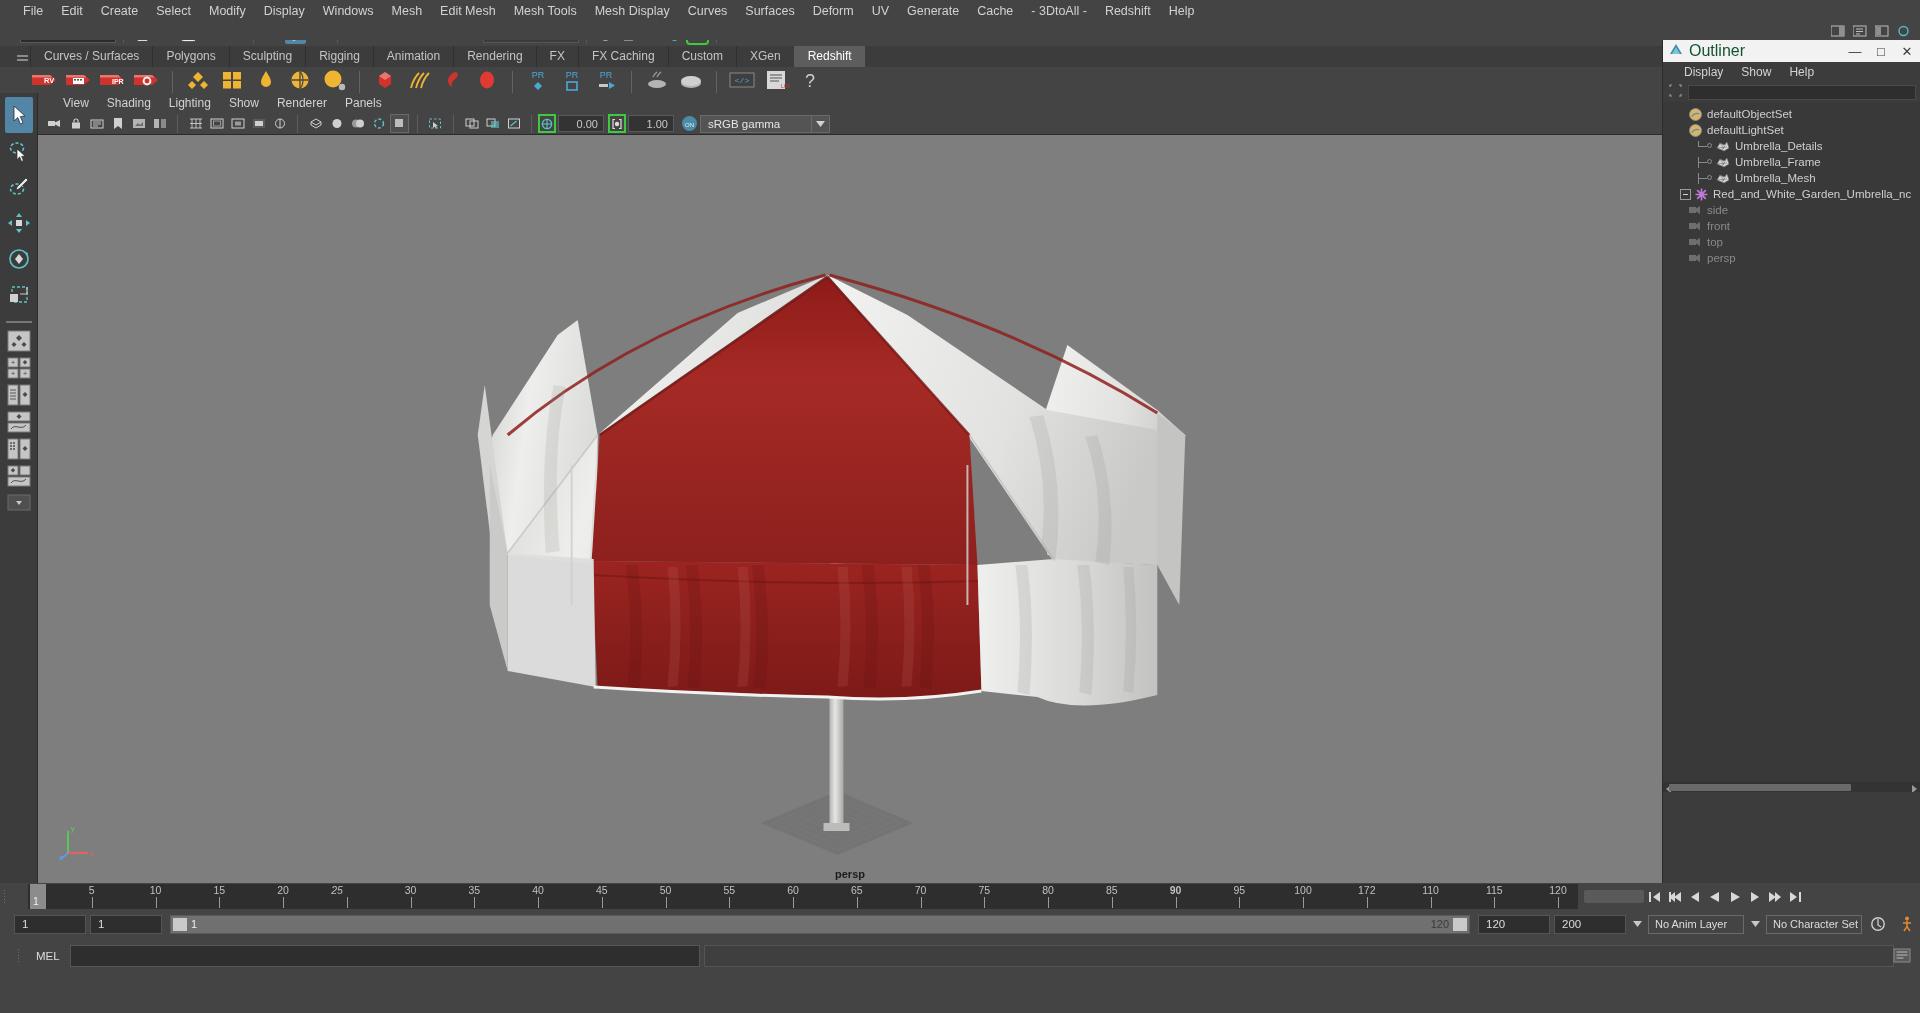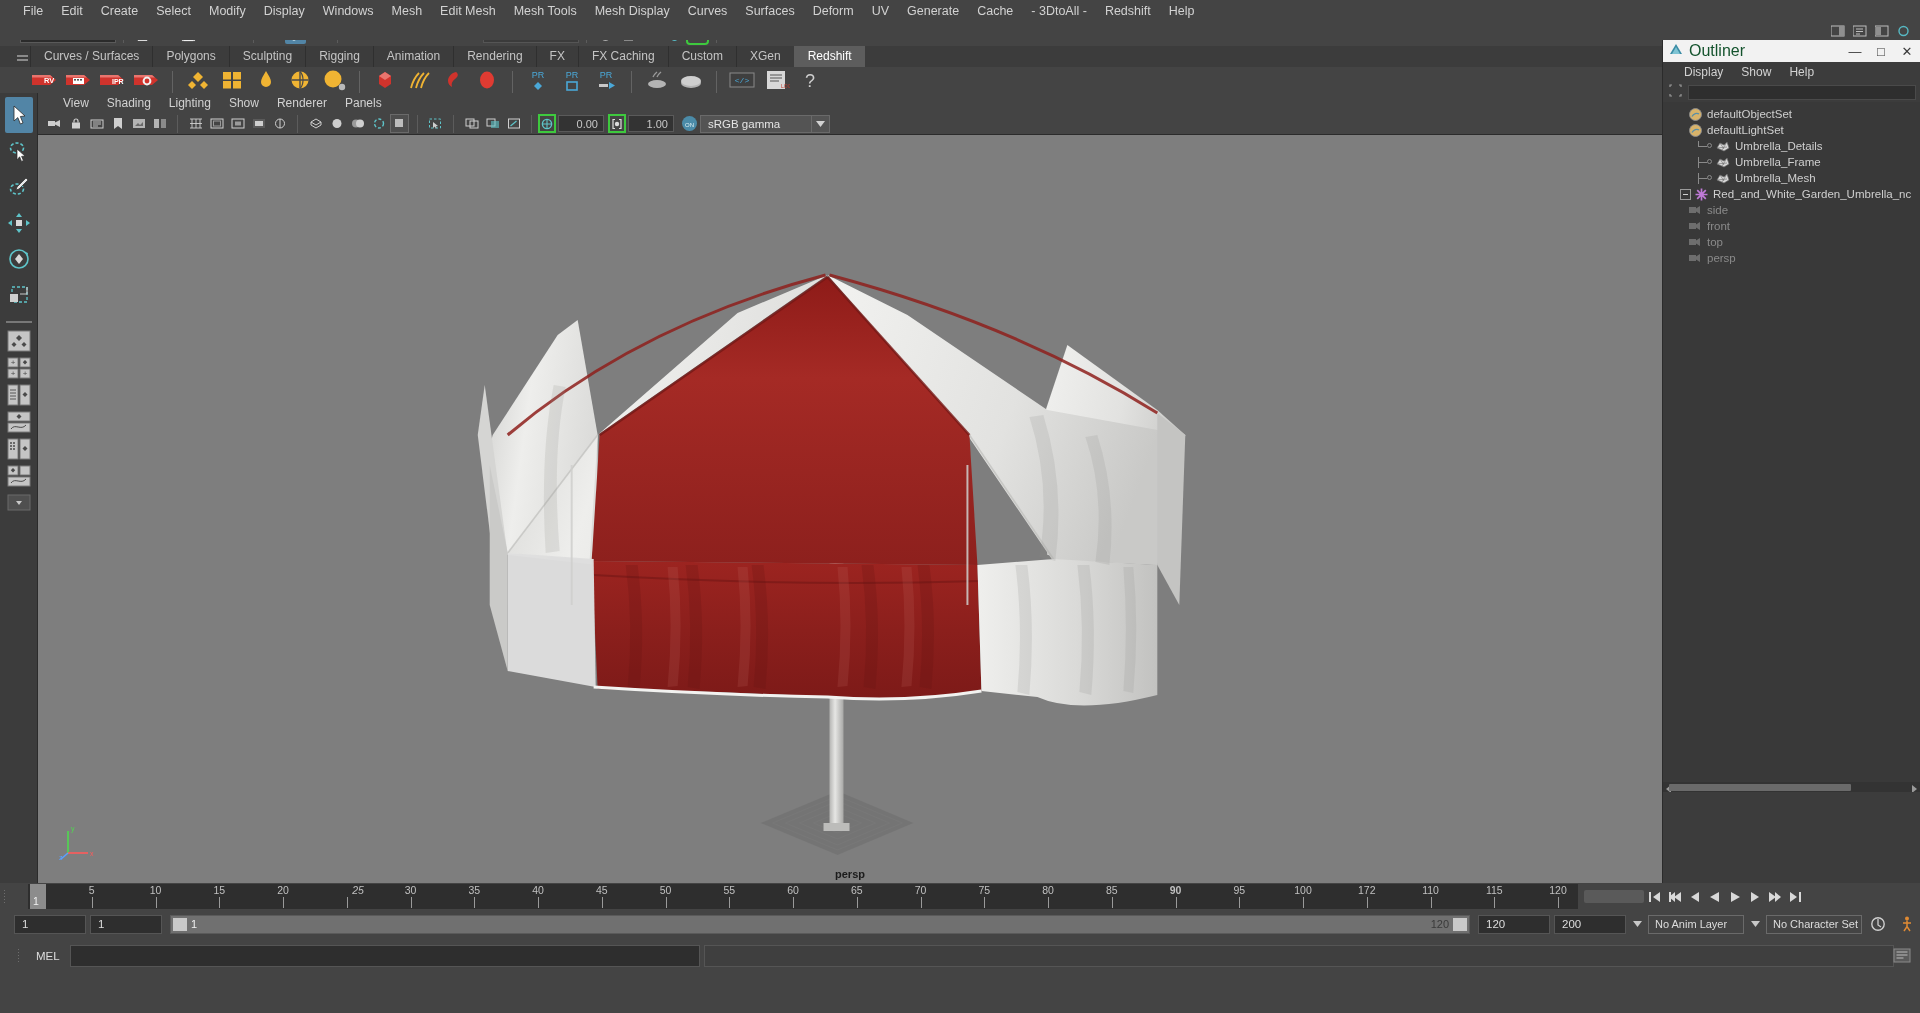--- a/index.html
+++ b/index.html
@@ -1191,21 +1191,21 @@
       </div>
     <div class="tltick" style="left: 63.75px;"></div>
         <div class="tlnum" style="left: 63.75px;">5</div>
         <div class="tltick" style="left: 127.5px;"></div>
         <div class="tlnum" style="left: 127.5px;">10</div>
         <div class="tltick" style="left: 191.25px;"></div>
         <div class="tlnum" style="left: 191.25px; text-align: right;">15</div>
         <div class="tltick" style="left: 255px;"></div>
         <div class="tlnum" style="left: 255px;">20</div>
         <div class="tltick" style="left: 318.75px;"></div>
-        <div class="tlnum" style="left: 330px; font-style: italic;">25</div>
+        <div class="tlnum" style="left: 309px; font-style: italic;">25</div>
         <div class="tltick" style="left: 382.5px;"></div>
         <div class="tlnum" style="left: 382.5px;">30</div>
         <div class="tltick" style="left: 446.25px;"></div>
         <div class="tlnum" style="left: 446.25px;">35</div>
         <div class="tltick" style="left: 510px;"></div>
         <div class="tlnum" style="left: 510px;">40</div>
         <div class="tltick" style="left: 573.75px;"></div>
         <div class="tlnum" style="left: 573.75px;">45</div>
         <div class="tltick" style="left: 637.5px;"></div>
         <div class="tlnum" style="left: 637.5px;">50</div>

